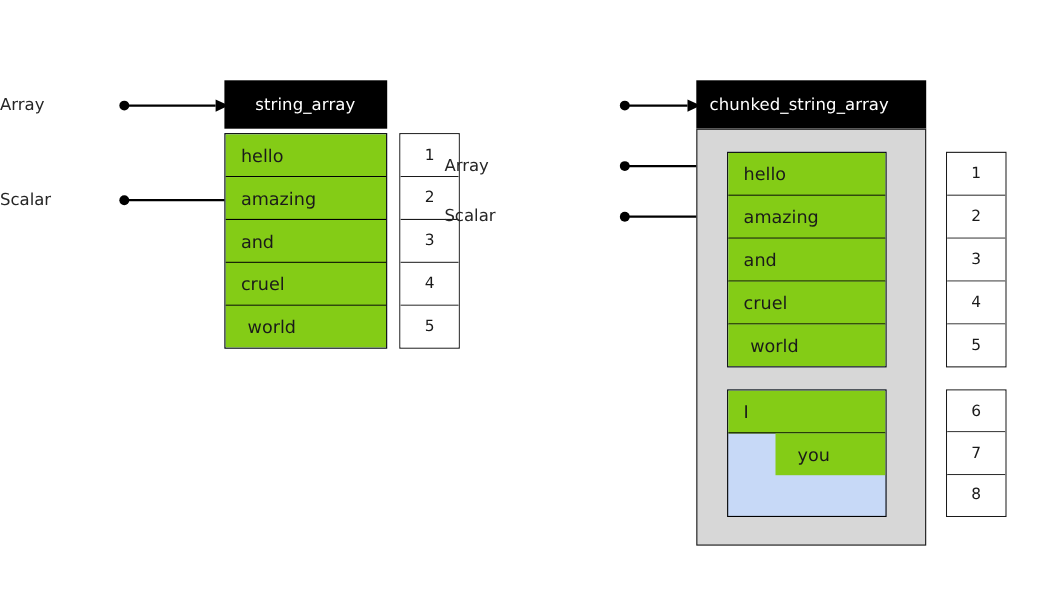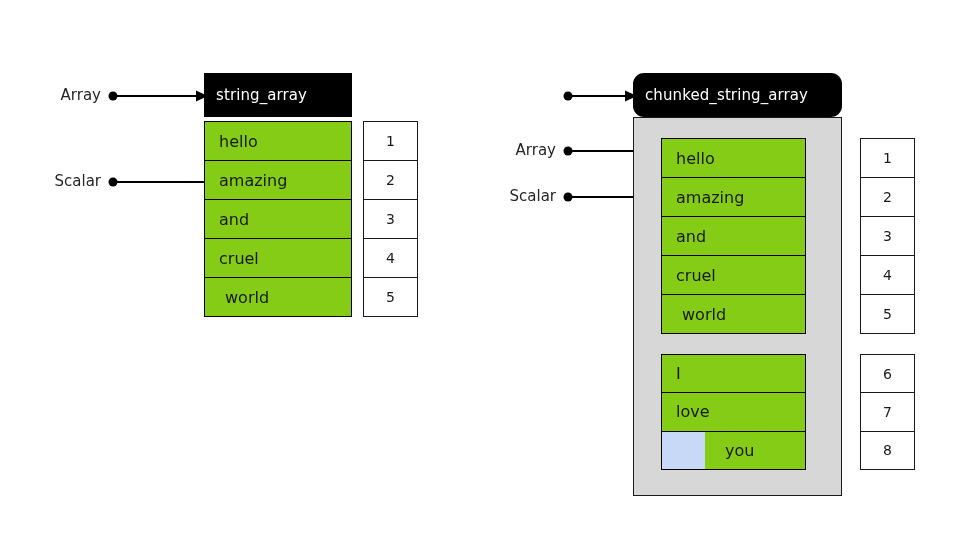--- a/index.html
+++ b/index.html
@@ -36,21 +36,21 @@
   .title-bar .title-text {
     padding-left: 12px;
     white-space: nowrap;
   }
 
   
   .ep-label {
     font-size: 15px;
     color: #262626;
     white-space: nowrap;
-    text-align: right;
+    text-align: left;
     line-height: 1;
   }
 
   
   .connector { pointer-events: none; }
 
   
   .cell-stack {
     border: 1px solid #000000;
     background: #c7d9f7;
@@ -111,21 +111,21 @@
   </svg>
 
   <div class="abs ep-label" style="left:0px; top:174px; width:101px;">Scalar</div>
 
   <svg class="abs connector" style="left:105px; top:170px; width:120px; height:24px;" width="120" height="24" viewBox="0 0 120 24">
     <circle cx="8" cy="12" r="4.5" fill="#000000"></circle>
     <line x1="11" y1="12" x2="106" y2="12" stroke="#000000" stroke-width="2"></line>
     <polygon points="106,6.5 118,12 106,17.5" fill="#000000"></polygon>
   </svg>
 
-  <div class="abs title-bar" style="left:204px; top:73px; width:148px; height:44px;">
+  <div class="abs title-bar" style="left:204px; top:73px; width:148px; height:44px;padding-left:16px;">
     <span class="title-text">string_array</span>
   </div>
 
   <div class="abs cell-stack" style="left:204px; top:121px; width:148px; height:196px;">
     <div class="cell" style="height:39px;">hello</div>
     <div class="cell" style="height:39px;">amazing</div>
     <div class="cell" style="height:39px;">and</div>
     <div class="cell" style="height:39px;">cruel</div>
     <div class="cell" style="height:38px;">world</div>
   </div>
@@ -154,21 +154,21 @@
   </svg>
 
   <div class="abs ep-label" style="left:404px; top:189px; width:152px;">Scalar</div>
 
   <svg class="abs connector" style="left:560px; top:185px; width:115px; height:24px;" width="115" height="24" viewBox="0 0 115 24">
     <circle cx="8" cy="12" r="4.5" fill="#000000"></circle>
     <line x1="11" y1="12" x2="102" y2="12" stroke="#000000" stroke-width="2"></line>
     <polygon points="102,6.5 114,12 102,17.5" fill="#000000"></polygon>
   </svg>
 
-  <div class="abs title-bar" style="left:633px; top:73px; width:209px; height:44px;border-radius:11px;">
+  <div class="abs title-bar" style="left:633px; top:73px; width:209px; height:44px;">
     <span class="title-text">chunked_string_array</span>
   </div>
 
   <div class="abs chunk-container" style="left:633px; top:117px; width:209px; height:379px;"></div>
 
   <div class="abs cell-stack" style="left:661px; top:138px; width:145px; height:196px;">
     <div class="cell" style="height:39px;">hello</div>
     <div class="cell" style="height:39px;">amazing</div>
     <div class="cell" style="height:39px;">and</div>
     <div class="cell" style="height:39px;">cruel</div>
@@ -178,21 +178,20 @@
   <div class="abs idx-stack" style="left:860px; top:138px; width:55px; height:196px;">
     <div class="idx-cell" style="height:39px;">1</div>
     <div class="idx-cell" style="height:39px;">2</div>
     <div class="idx-cell" style="height:39px;">3</div>
     <div class="idx-cell" style="height:39px;">4</div>
     <div class="idx-cell" style="height:38px;">5</div>
   </div>
 
   <div class="abs cell-stack" style="left:661px; top:354px; width:145px; height:116px;">
     <div class="cell" style="height:39px;">I</div>
-    <div class="cell" style="height:39px;">love</div>
     <div class="cell" style="height:38px;margin-left:43px;">you</div>
   </div>
 
   <div class="abs idx-stack" style="left:860px; top:354px; width:55px; height:116px;">
     <div class="idx-cell" style="height:39px;">6</div>
     <div class="idx-cell" style="height:39px;">7</div>
     <div class="idx-cell" style="height:38px;">8</div>
   </div>
 
 </div>

